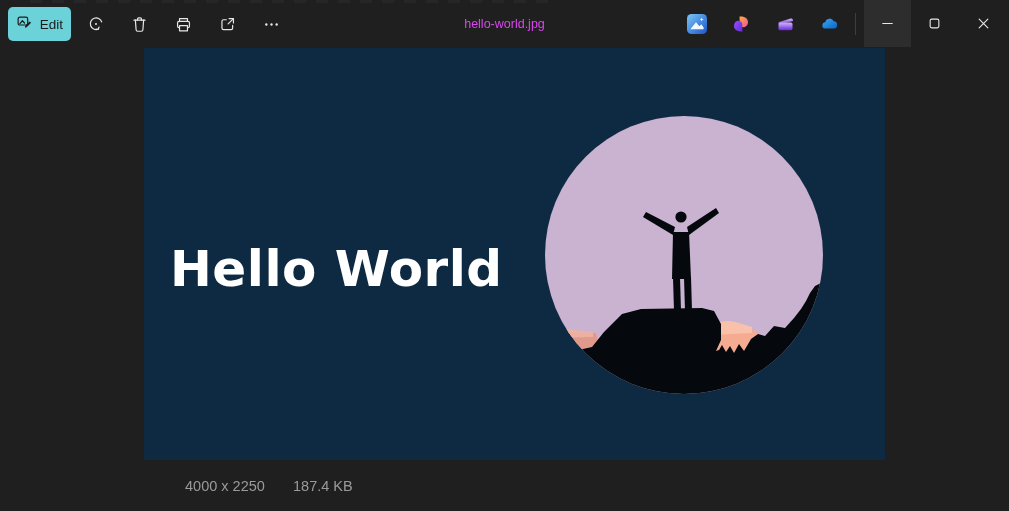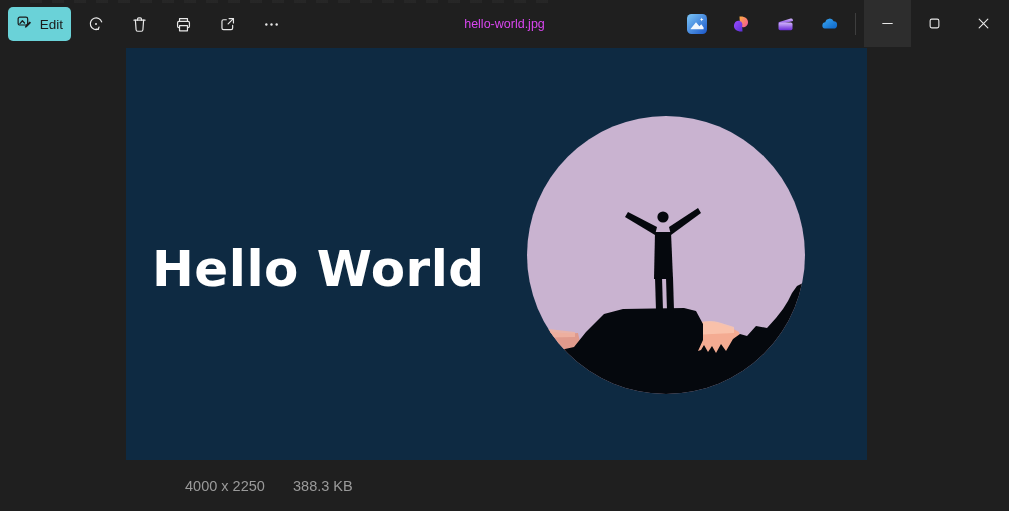--- a/index.html
+++ b/index.html
@@ -20,21 +20,21 @@
     text-align:center; color:#d946ef; font-size:12.5px; pointer-events:none; }
   .app-ico { position:absolute; top:14px; width:20px; height:20px; border:none; background:transparent;
     padding:0; cursor:pointer; }
   .vsep { position:absolute; width:1px; background:#3e3e3e; }
   .win-ctl { position:absolute; top:0; height:47px; border:none; background:transparent;
     display:flex; align-items:center; justify-content:center; cursor:pointer; }
   .win-ctl.hovered { background:#2d2d2d; }
 
   
   .content { position:absolute; top:48px; left:0; width:1009px; height:413px; background:#1f1f1f; }
-  .photo { position:absolute; left:126px; top:0; width:741px; height:296px; }
+  .photo { position:absolute; left:144px; top:0; width:741px; height:296px; }
 
   
   .statusbar { position:absolute; top:461px; left:0; width:1009px; height:50px; background:#1f1f1f; }
   .sb-text { position:absolute; top:0; height:50px; line-height:50px; color:#9a9a9a; font-size:14.5px; }
 </style>
 </head>
 <body>
 
 <div class="app">
 
@@ -209,16 +209,16 @@
           <path d="M540 229 L547 229 L548 263 L541 263 Z" fill="#05080d"></path>
         </g>
       </svg>
     </div>
   </div>
 
   <div class="statusbar">
 
     <span class="sb-text" style="left:185px">4000 x 2250</span>
 
-    <span class="sb-text" style="left:293px">388.3 KB</span>
+    <span class="sb-text" style="left:293px">187.4 KB</span>
 
   </div>
 </div>
 
 </body></html>

